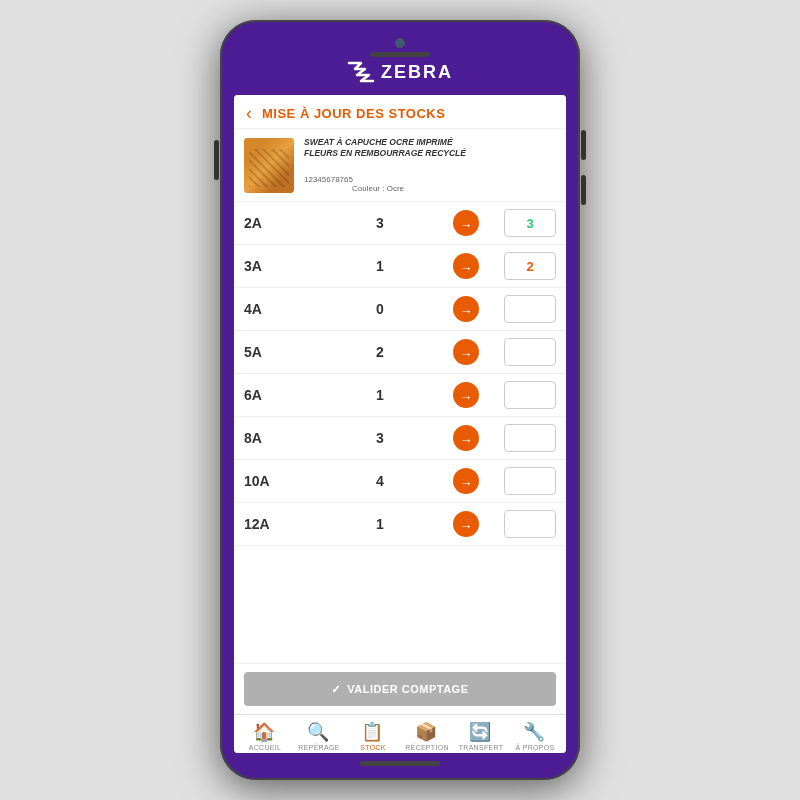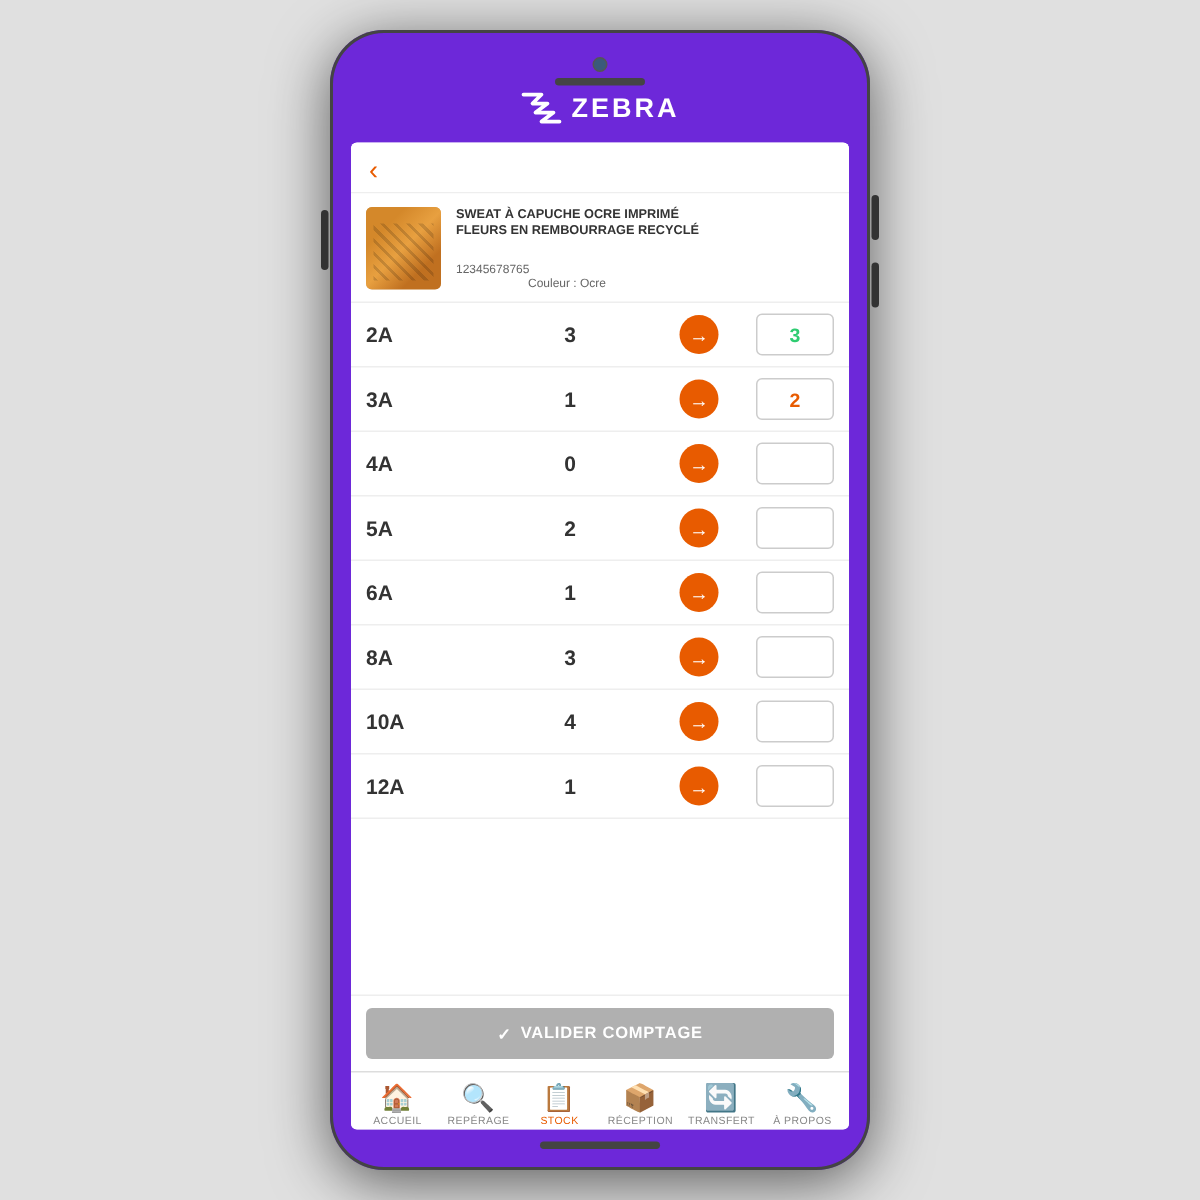--- a/index.html
+++ b/index.html
@@ -9,21 +9,21 @@
       justify-content: center;
       align-items: center;
       width: 800px;
       height: 800px;
       font-family: Arial, sans-serif;
     }
 
     .device {
       width: 360px;
       height: 760px;
-      background: #6d28d9;
+      background: #4c1d95;
       border-radius: 36px;
       position: relative;
       box-shadow: 0 8px 40px rgba(0,0,0,0.6), inset 0 0 0 2px #444;
       display: flex;
       flex-direction: column;
       align-items: center;
       padding: 18px 14px 14px;
     }
 
     .device-top {
@@ -120,20 +120,21 @@
     .product-info {
       flex: 1;
     }
 
     .product-name {
       font-size: 8.5px;
       font-weight: bold;
       color: #333;
       line-height: 1.3;
       text-transform: uppercase;
+      font-style: italic;
     }
 
     .product-ref {
       font-size: 8px;
       color: #666;
       margin-top: 16px;
     }
 
     .product-color {
       font-size: 8px;
@@ -384,20 +385,21 @@
         <path d="M2 2 L14 2 L8 8 L18 8 L10 14 L22 14 L14 20 L26 20" stroke="white" stroke-width="2.5" fill="none" stroke-linecap="round" stroke-linejoin="round"></path>
       </svg>
       <span>ZEBRA</span>
     </div>
   </div>
 
   <div class="screen">
 
     <div class="screen-header">
       <span class="back-arrow">‹</span>
+      <span class="header-title">MISE À JOUR DES STOCKS</span>
     </div>
 
     <div class="product-section">
       <div class="product-image">
         <div class="sweat-pattern"></div>
       </div>
       <div class="product-info">
         <div class="product-name">SWEAT À CAPUCHE OCRE IMPRIMÉ<br>FLEURS EN REMBOURRAGE RECYCLÉ</div>
         <div class="product-ref">12345678765</div>
         <div class="product-color">Couleur : Ocre</div>

